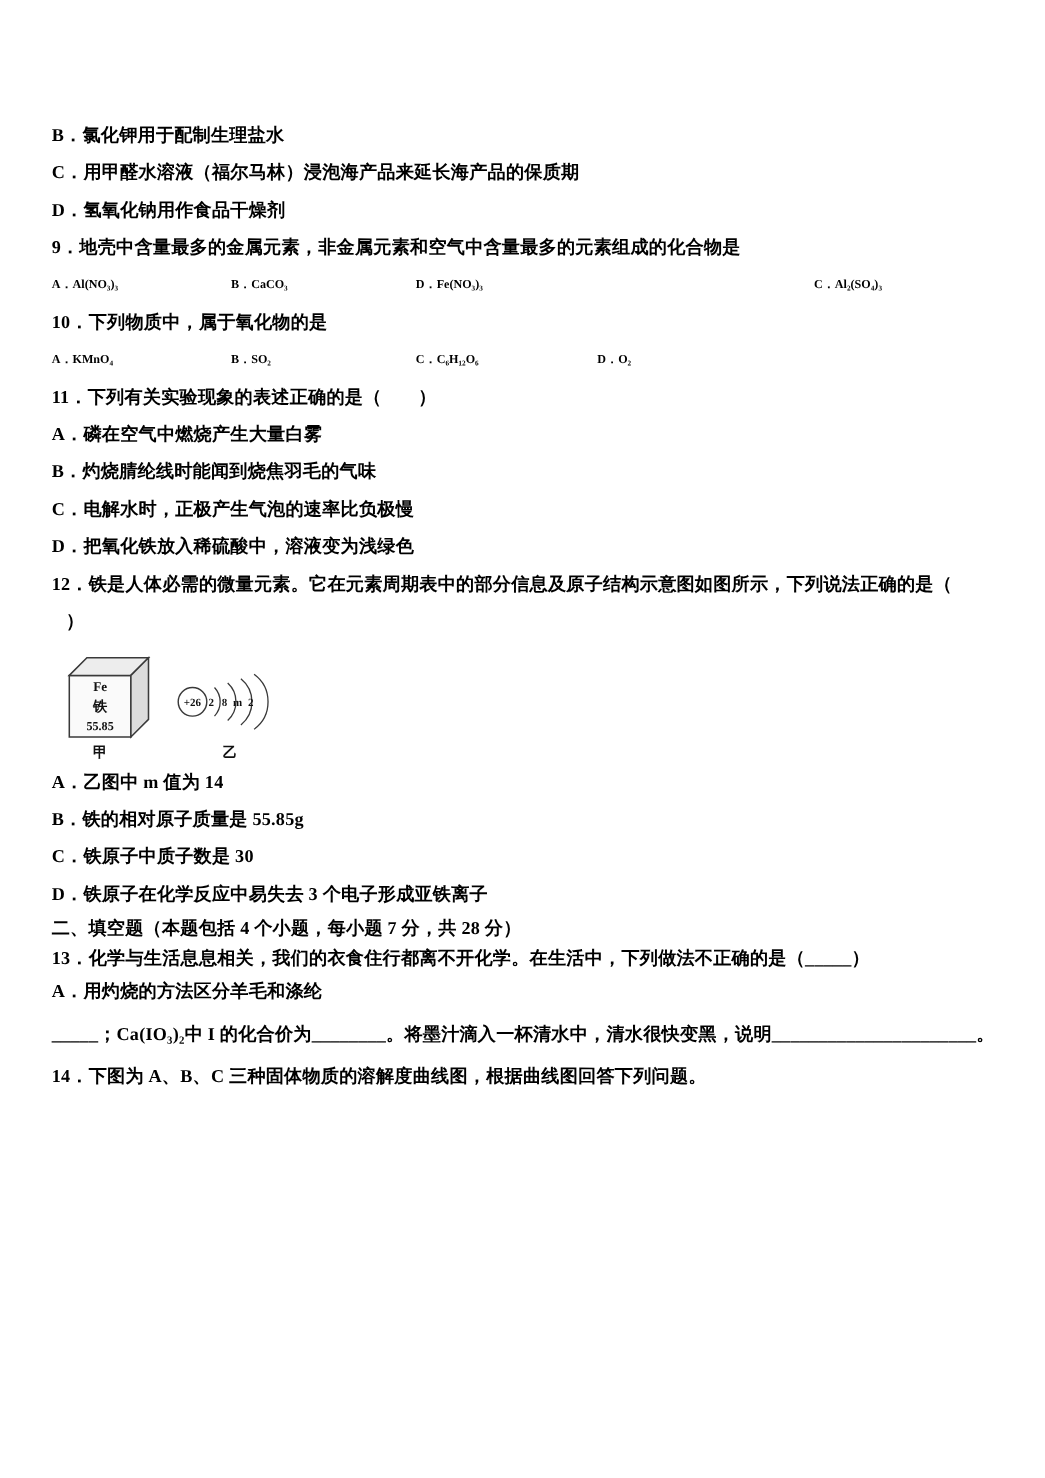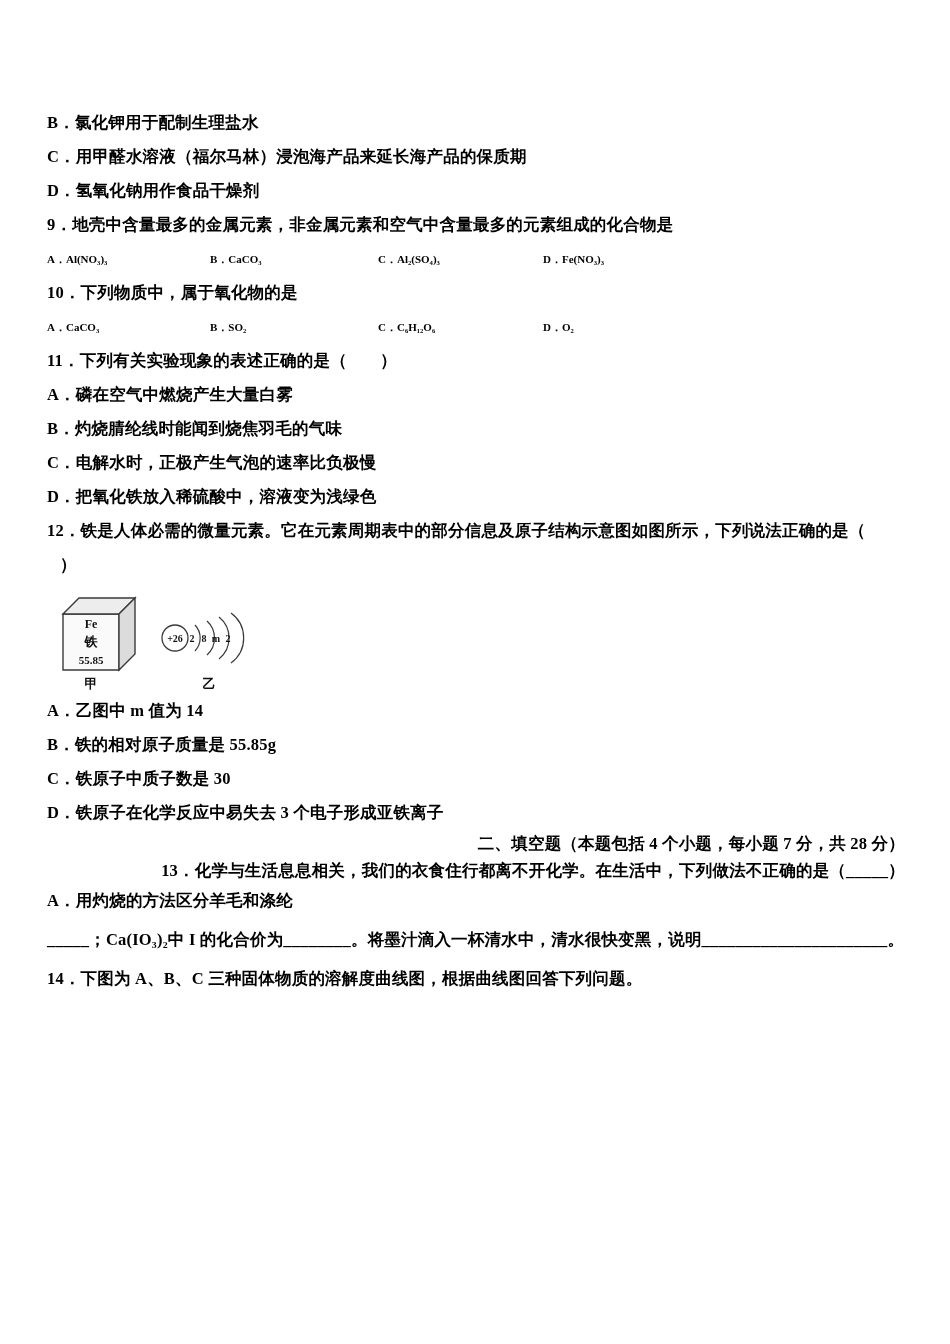--- a/index.html
+++ b/index.html
@@ -34,44 +34,44 @@
   }
   .figure-block svg text {
     font-family: "Liberation Serif", "DejaVu Serif", serif;
     fill: #111;
   }
   .t-sym   { font-size: 12px; font-weight: 700; text-anchor: middle; }
   .t-cn    { font-size: 13px; font-weight: 700; text-anchor: middle; }
   .t-mass  { font-size: 11px; font-weight: 700; text-anchor: middle; }
   .t-nuc   { font-size: 10px; font-weight: 700; text-anchor: middle; }
   .t-shell { font-size: 10px; font-weight: 700; text-anchor: middle; }
-  .gap-sm { line-height: 27px; text-align: right; }
+  .gap-sm { line-height: 27px; }
   .d-extra { margin-bottom: 9px; }
   .cont-line { line-height: 44px; }
 </style>
 </head>
 <body>
 
 <div class="page">
 
   <div class="ln">B．氯化钾用于配制生理盐水</div>
   <div class="ln">C．用甲醛水溶液（福尔马林）浸泡海产品来延长海产品的保质期</div>
   <div class="ln">D．氢氧化钠用作食品干燥剂</div>
 
   <div class="ln">9．地壳中含量最多的金属元素，非金属元素和空气中含量最多的元素组成的化合物是</div>
   <div class="opts-row">
     <span class="opt c1">A．Al(NO₃)₃</span>
     <span class="opt c2">B．CaCO₃</span>
+    <span class="opt c4">D．Fe(NO₃)₃</span>
     <span class="opt c3">C．Al₂(SO₄)₃</span>
-    <span class="opt c4">D．Fe(NO₃)₃</span>
   </div>
 
   <div class="ln">10．下列物质中，属于氧化物的是</div>
   <div class="opts-row">
-    <span class="opt c1">A．CaCO₃</span>
+    <span class="opt c1">A．KMnO₄</span>
     <span class="opt c2">B．SO₂</span>
     <span class="opt c3">C．C₆H₁₂O₆</span>
     <span class="opt c4">D．O₂</span>
   </div>
 
   <div class="ln">11．下列有关实验现象的表述正确的是（　　）</div>
   <div class="ln">A．磷在空气中燃烧产生大量白雾</div>
   <div class="ln">B．灼烧腈纶线时能闻到烧焦羽毛的气味</div>
   <div class="ln">C．电解水时，正极产生气泡的速率比负极慢</div>
   <div class="ln">D．把氧化铁放入稀硫酸中，溶液变为浅绿色</div>

